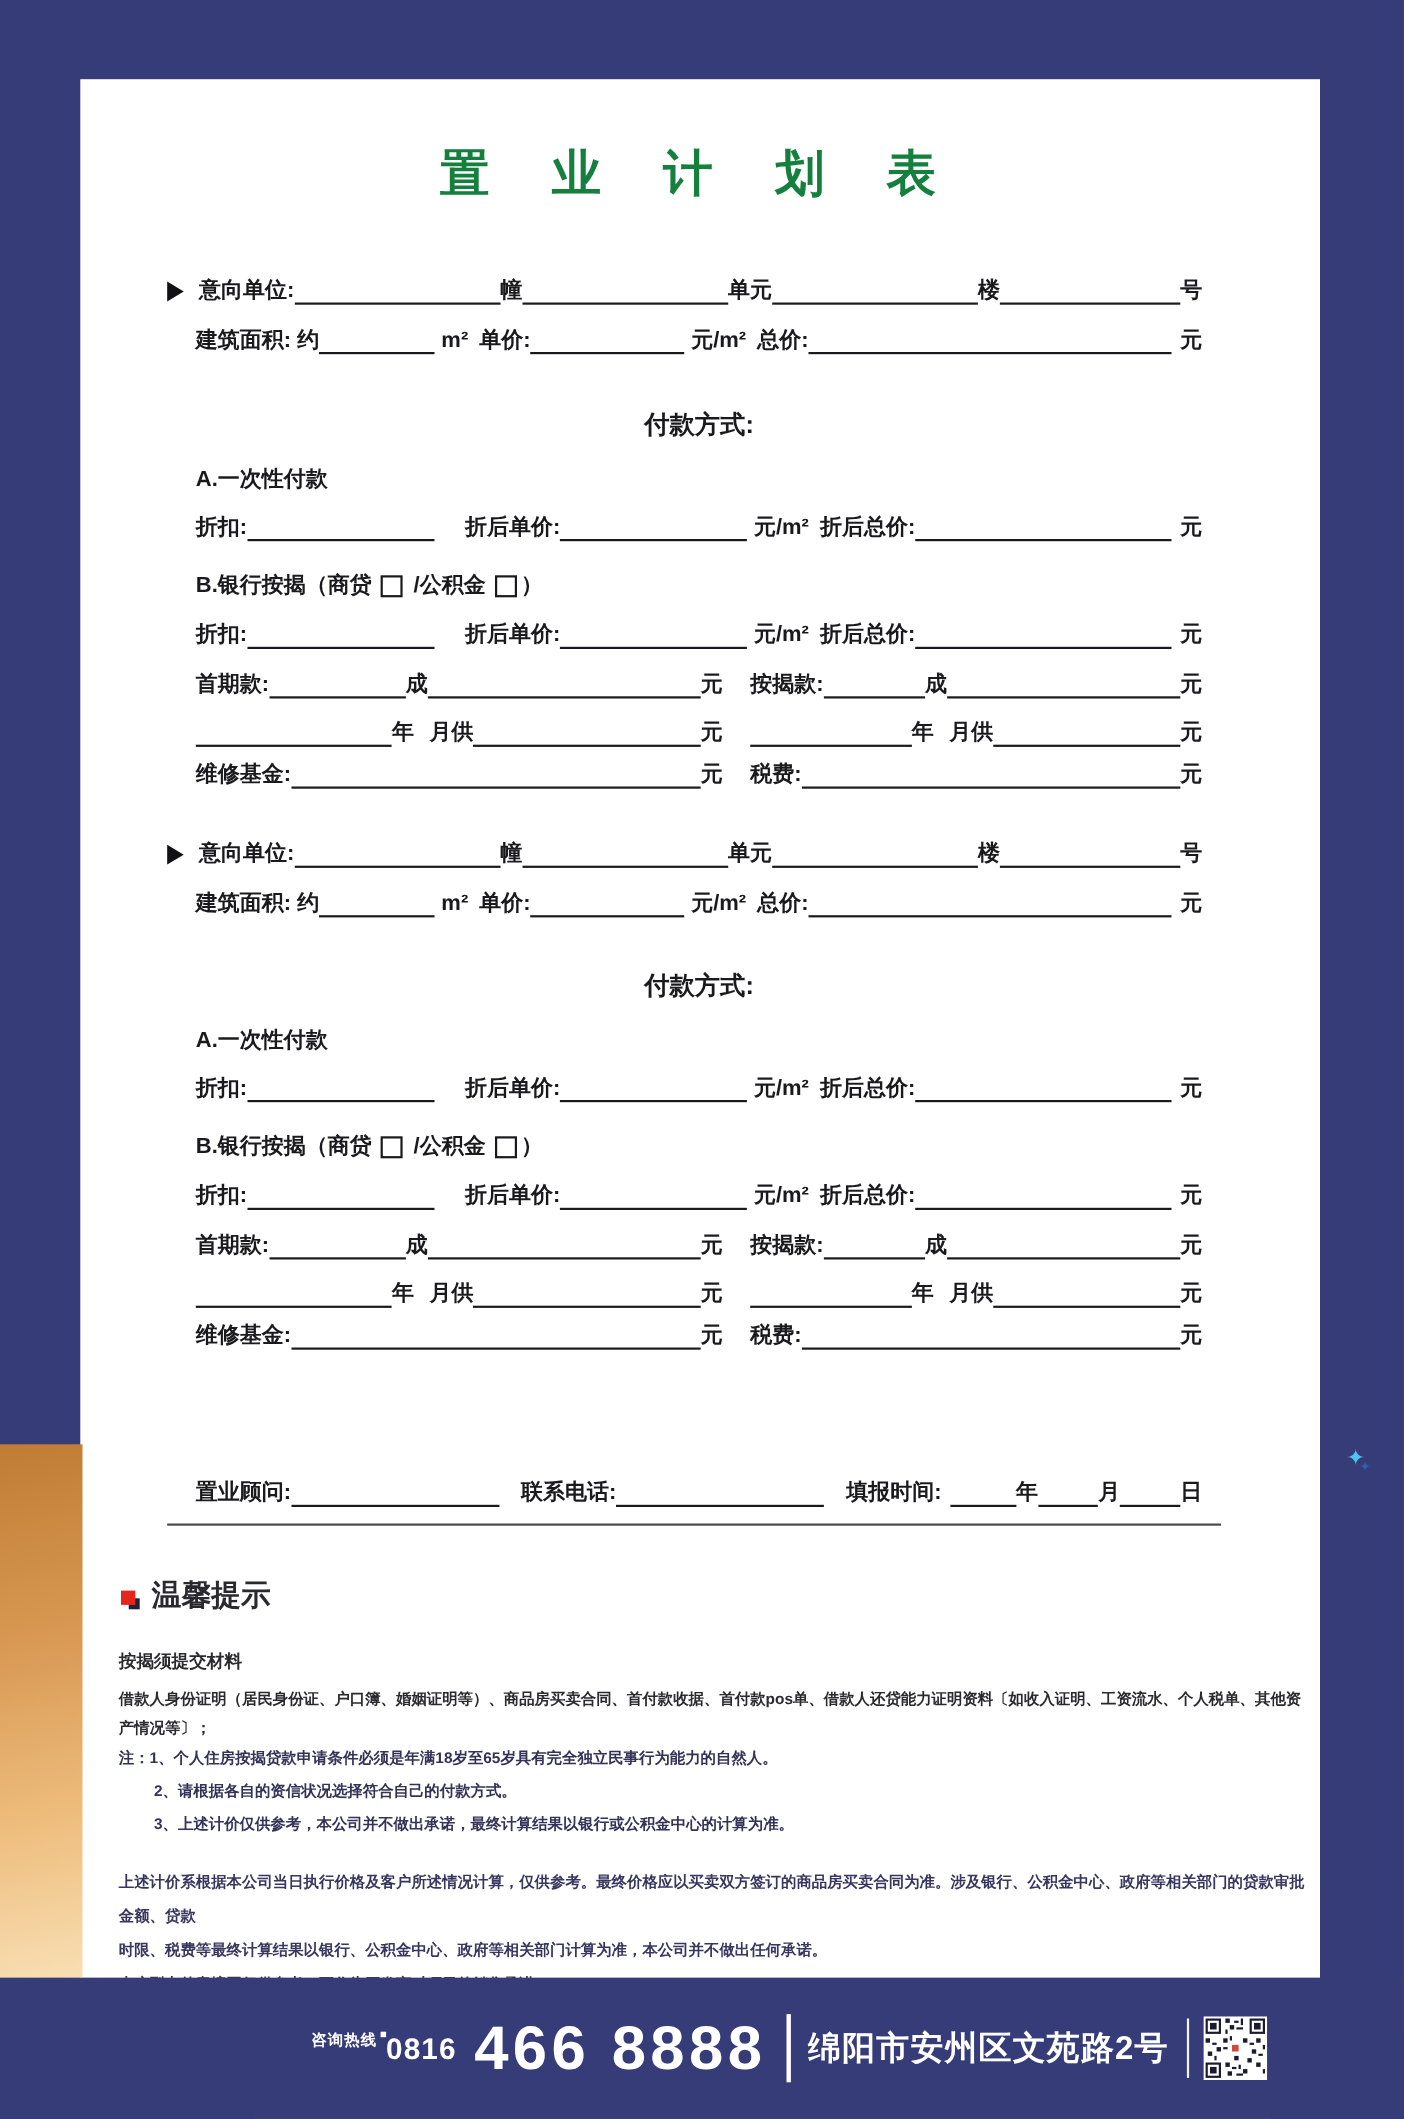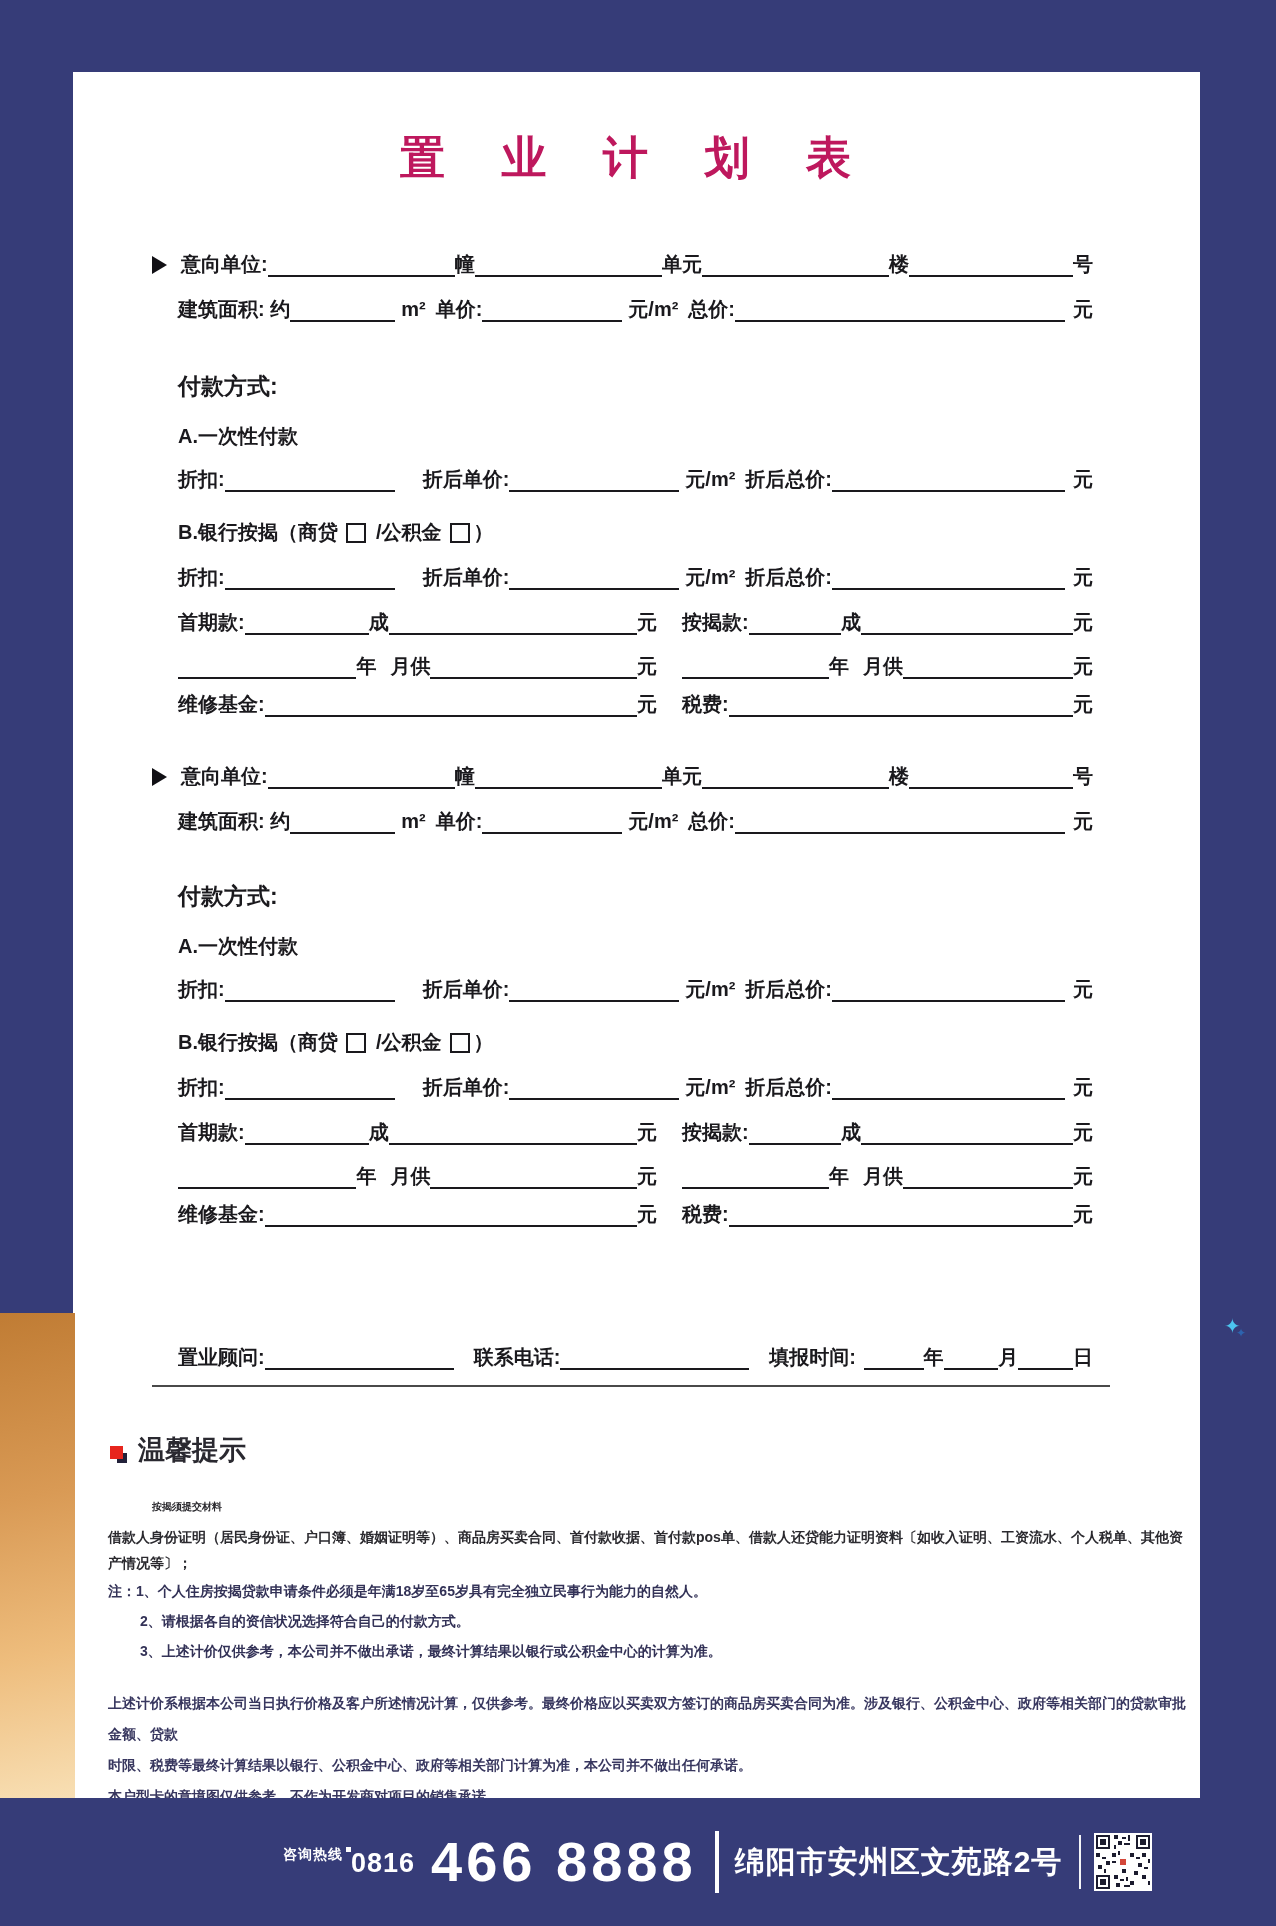--- a/index.html
+++ b/index.html
@@ -1,42 +1,42 @@
 <!DOCTYPE html>
 <html><head>
 <meta charset="utf-8">
 <style>
   html,body{margin:0;padding:0;background:#23274f;}
   .canvas{position:relative;width:1276px;height:1926px;background:#363c78;overflow:hidden;
           font-family:"Liberation Sans","DejaVu Sans",sans-serif;}
   .page{position:absolute;left:73px;top:72px;width:1127px;height:1726px;background:#ffffff;}
   .title{position:absolute;left:0;top:60px;width:100%;text-align:center;font-size:45px;line-height:52px;
-         font-weight:bold;letter-spacing:22px;color:#be185d;white-space:nowrap;}
+         font-weight:bold;letter-spacing:22px;color:#15803d;white-space:nowrap;}
   .row{position:absolute;left:79px;right:107px;display:flex;align-items:flex-end;height:30px;
        font-weight:bold;font-size:20px;color:#1a191d;}
   .row.ind{left:105px;}
   .lb{line-height:26px;white-space:nowrap;}
   .bl{height:26px;border-bottom:2px solid #1a191d;}
   .grow{flex:1 1 0;}
   .g1{flex:1.05 1 0;} .g09{flex:0.92 1 0;} .g055{flex:0.55 1 0;} .g11{flex:1.1 1 0;} .g05{flex:0.5 1 0;} .g115{flex:1.15 1 0;} .g095{flex:0.95 1 0;}
   .w105{width:105px;} .w140{width:140px;} .w170{width:170px;} .w190{width:190px;} .w60{width:60px;} .w55{width:55px;}
   .ml6{margin-left:6px;} .ml8{margin-left:8px;} .ml10{margin-left:10px;} .ml14{margin-left:14px;} .ml20{margin-left:20px;} .ml28{margin-left:28px;}
   .mk{width:0;height:0;border-left:15px solid #111015;border-top:9px solid transparent;
       border-bottom:9px solid transparent;margin:0 14px 3px 0;flex:0 0 auto;}
-  .h2{font-size:23px;}
+  .h2{font-size:23px;justify-content:center;}
   .cb{width:16px;height:16px;border:2px solid #1a191d;display:inline-block;margin:0 4px 2px 8px;background:#fff;flex:0 0 auto;}
   .half-l{width:479px;display:flex;align-items:flex-end;}
   .half-r{flex:1;margin-left:25px;display:flex;align-items:flex-end;}
   .hr{position:absolute;left:79px;top:1313px;width:958px;height:2px;background:#4a4a4a;}
   .tips{position:absolute;left:35px;right:10px;top:1360px;}
   .tips-h{display:flex;align-items:flex-end;font-size:27px;font-weight:bold;color:#2a2930;}
   .bullet{position:relative;width:24px;height:24px;margin-right:6px;margin-top:-10px;flex:0 0 auto;}
   .bullet .bk{position:absolute;left:9px;top:9px;width:10px;height:10px;background:#22213a;}
   .bullet .rd{position:absolute;left:2px;top:2px;width:13px;height:13px;background:#e7251d;}
-  .mat-h{margin-top:32px;font-size:10px;font-weight:bold;color:#2b2a2f;margin-left:44px;}
+  .mat-h{margin-top:32px;font-size:16px;font-weight:bold;color:#2b2a2f;}
   .mat-line{margin-top:10px;font-size:14px;font-weight:bold;color:#2b2a2f;line-height:26px;}
   .note-row{font-size:14px;font-weight:bold;color:#333257;line-height:30px;display:flex;}
   .note-ind{padding-left:32px;}
   .paras{margin-top:22px;}
   .para{font-size:14px;font-weight:bold;color:#38375f;line-height:31px;}
   .gold{position:absolute;left:0;top:1313px;width:75px;height:485px;
         background:linear-gradient(168deg,#c07c34 0%,#d99a55 38%,#eebd7d 70%,#f8dfb4 100%);}
   .sparkle{position:absolute;left:1224px;top:1316px;width:30px;height:30px;}
   .sp1{position:absolute;left:0;top:0;color:#4cc5ef;font-size:20px;line-height:20px;}
   .sp2{position:absolute;left:12px;top:11px;color:#2d63ae;font-size:12px;line-height:12px;}

